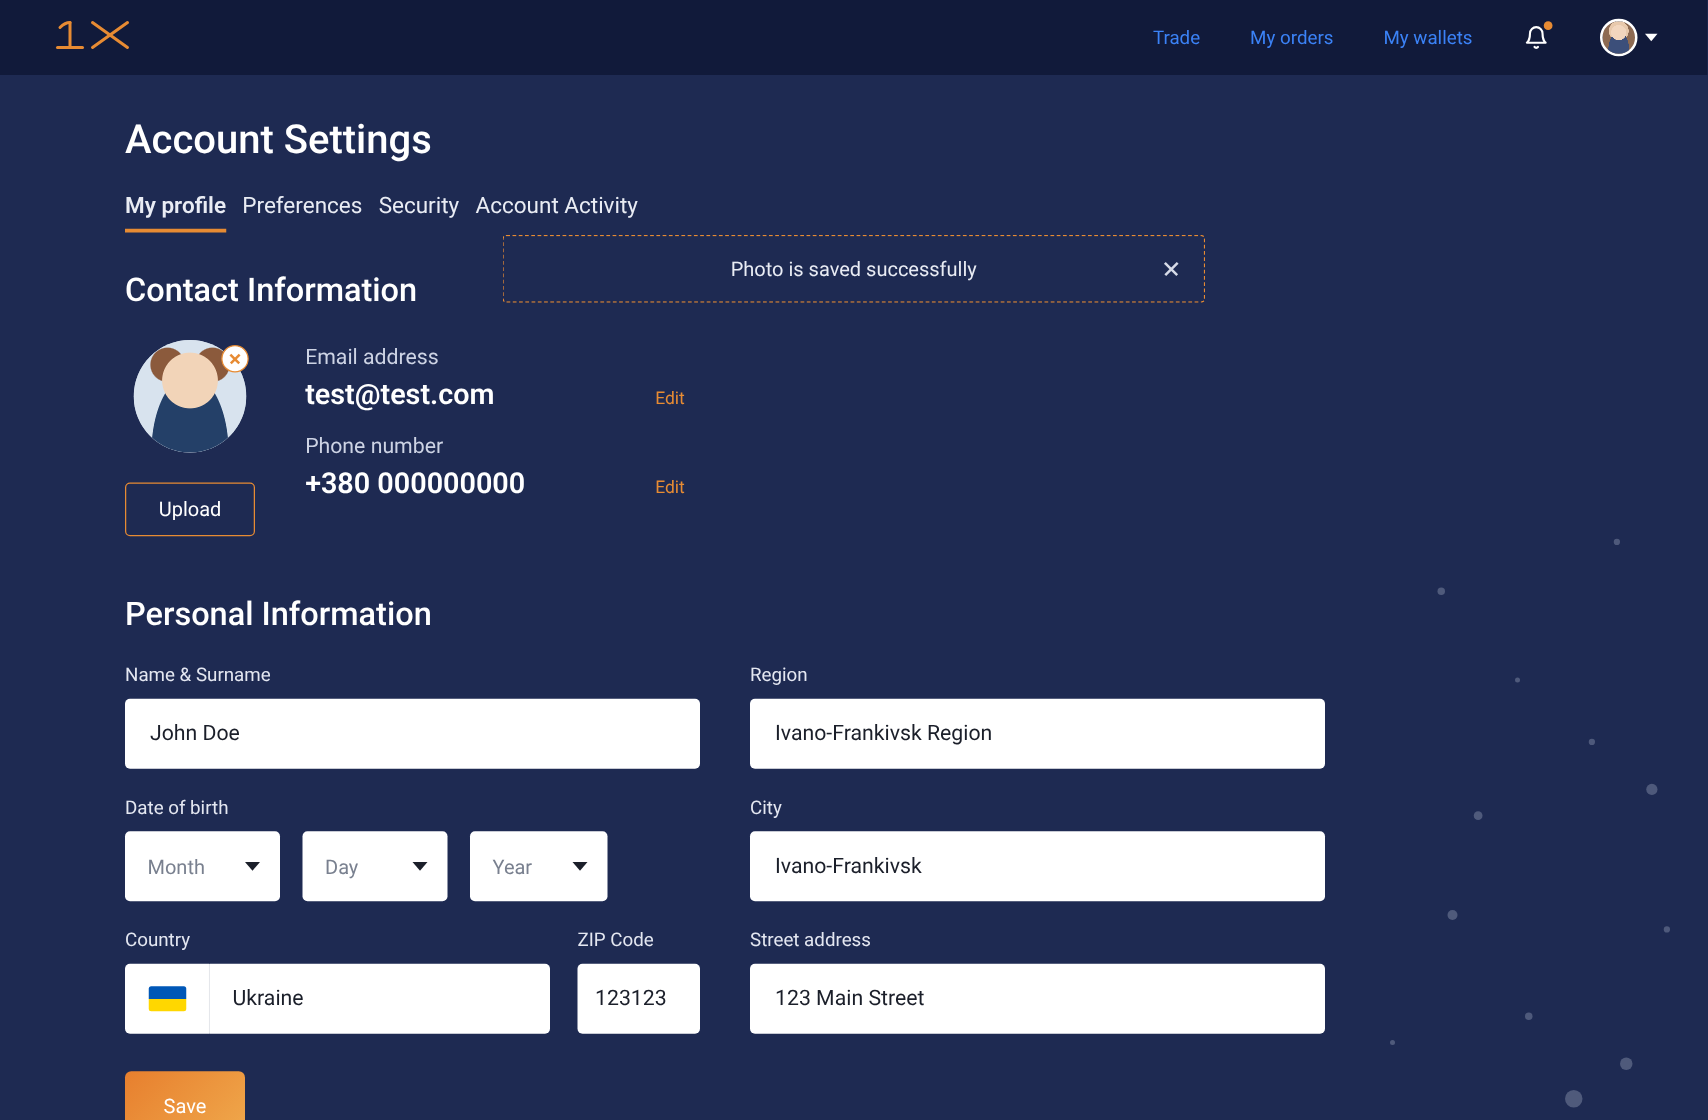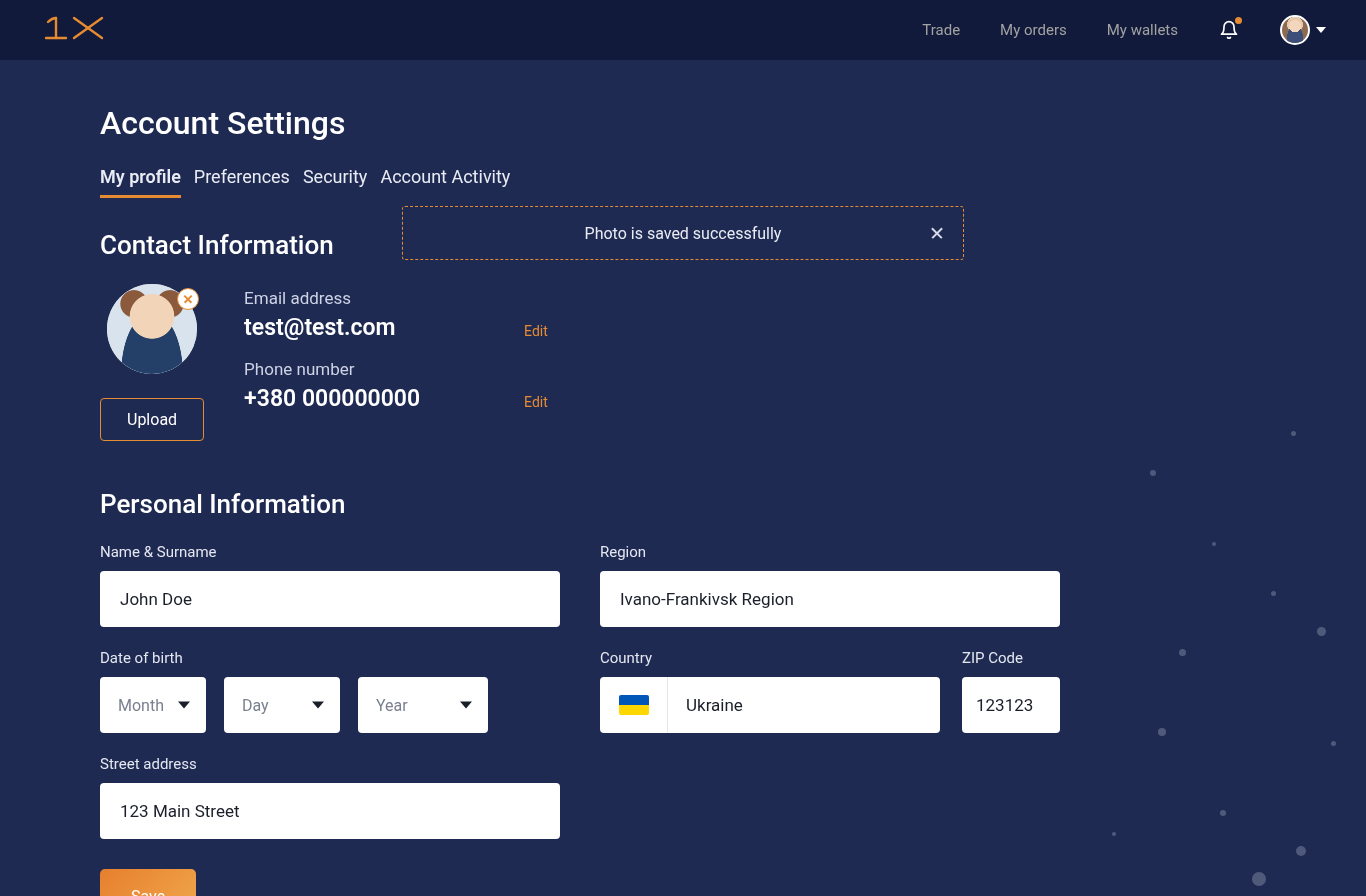--- a/index.html
+++ b/index.html
@@ -2,37 +2,37 @@
 <html><head>
 <meta charset="utf-8">
 <style>
   * { box-sizing: border-box; margin: 0; padding: 0; font-family: -apple-system, BlinkMacSystemFont, "Segoe UI", Roboto, "Helvetica Neue", Arial, sans-serif; }
   html, body { width: 1366px; height: 896px; background: #1e2a52; color: #fff; overflow: hidden; position: relative; }
   
   .topbar { height: 60px; background: #111a3a; display: flex; align-items: center; padding: 0 40px; }
   .logo { font-weight: 400; letter-spacing: 1px; }
   .spacer { flex: 1; }
   .nav { display: flex; align-items: center; gap: 40px; }
-  .nav a { color: #a3a3a3; text-decoration: none; font-size: 15px; cursor: pointer; }
+  .nav a { color: #3b82f6; text-decoration: none; font-size: 15px; cursor: pointer; }
   .bell { position: relative; width: 22px; height: 22px; cursor: pointer; display:flex; align-items:center; justify-content:center;}
   .bell .dot { position: absolute; top: -2px; right: -2px; width: 7px; height: 7px; background: #e78b33; border-radius: 50%; }
   .avatar-small { width: 30px; height: 30px; border-radius: 50%; background: radial-gradient(circle at 50% 30%, #e8c9ac 0 35%, #8d6a52 36% 100%); cursor: pointer; position: relative; overflow:hidden; border:2px solid #fff;}
   .avatar-small::after{content:"";position:absolute;inset:0;background: radial-gradient(circle at 50% 35%, #f2d6be 0 28%, transparent 29%), radial-gradient(ellipse at 50% 90%, #3c4f7a 0 45%, transparent 46%);}
   .avatar-wrap{display:flex;align-items:center;gap:6px;cursor:pointer;}
   .caret-down{width:0;height:0;border-left:5px solid transparent;border-right:5px solid transparent;border-top:6px solid #fff;}
 
   
   .page { padding: 20px 100px 40px 100px; position: relative; }
-  .page-title { font-size: 32px; font-weight: 500; margin-top: 24px; margin-bottom: 24px; }
+  .page-title { font-size: 32px; font-weight: 500; margin-top: 12px; margin-bottom: 24px; }
   .tabs { display: flex; gap: 13px; border-bottom: 0; margin-bottom: 32px; }
   .tab { font-size: 18px; color: #e9ecf4; padding-bottom: 8px; cursor: pointer; }
   .tab.active { font-weight: 600; border-bottom: 3px solid #e78b33; }
 
   
-  .toast { position: absolute; top: 206px; left: 402px; width: 562px; height: 54px; border: 1.5px dashed #e78b33; border-radius: 3px; display: flex; align-items: center; justify-content: center; color: #e9ecf4; font-size: 16px; background: rgba(30,42,82,0.4); }
+  .toast { position: absolute; top: 188px; left: 402px; width: 562px; height: 54px; border: 1.5px dashed #e78b33; border-radius: 3px; display: flex; align-items: center; justify-content: center; color: #e9ecf4; font-size: 16px; background: rgba(30,42,82,0.4); }
   .toast .close { position: absolute; right: 18px; top: 50%; transform: translateY(-50%); cursor: pointer; width: 16px; height: 16px; }
   .x-icon::before, .x-icon::after { content:""; position:absolute; left:50%; top:50%; width:14px; height:1.5px; background:#d7dbe8; }
   .x-icon::before{ transform: translate(-50%,-50%) rotate(45deg);}
   .x-icon::after{ transform: translate(-50%,-50%) rotate(-45deg);}
 
   
   h2.section { font-size: 26px; font-weight: 500; margin-bottom: 24px; }
   .contact { display: flex; gap: 40px; align-items: flex-start; margin-bottom: 48px; }
   .avatar-col { display: flex; flex-direction: column; align-items: center; gap: 24px; }
   .avatar-big { width: 90px; height: 90px; border-radius: 50%; position: relative; overflow:visible; }
@@ -58,23 +58,23 @@
 
   
   .form-grid { display: grid; grid-template-columns: 460px 460px; column-gap: 40px; row-gap: 22px; }
   .field { display: flex; flex-direction: column; gap: 10px; }
   .field label { font-size: 15px; color: #e4e7f1; }
   .input, .select { height: 56px; background: #fff; border: none; border-radius: 4px; padding: 0 20px; font-size: 17px; color: #1b1f2a; outline: none; width: 100%; }
   .input::placeholder{color:#79808f;}
   .dob-row { display: flex; gap: 18px; }
   .select-wrap { position: relative; }
   .select-wrap .caret { position: absolute; right: 16px; top: 50%; transform: translateY(-50%); width:0;height:0;border-left:6px solid transparent;border-right:6px solid transparent;border-top:7px solid #1b1f2a; pointer-events:none;}
-  .select-wrap.month{width:106px;}
+  .select-wrap.month{width:124px;}
   .select-wrap.day{width:116px;}
-  .select-wrap.year{width:130px;}
+  .select-wrap.year{width:110px;}
   .select-btn{height:56px;background:#fff;border:none;border-radius:4px;padding:0 38px 0 18px;font-size:16px;color:#79808f;text-align:left;width:100%;cursor:pointer;}
   .country-row{display:flex;gap:22px;}
   .country-wrap{flex:1;display:flex;}
   .flag-box{width:68px;height:56px;background:#fff;border-radius:4px 0 0 4px;display:flex;align-items:center;justify-content:center;font-size:26px;border-right:1px solid #e5e7eb;}
   .flag-ua{display:inline-block;width:30px;height:20px;background:linear-gradient(to bottom,#0057b7 0 50%,#ffd700 50% 100%);border-radius:2px;}
   .country-select{flex:1;position:relative;}
   .country-select .select-btn{border-radius:0 4px 4px 0;color:#1b1f2a;font-size:17px;}
   .zip-wrap{width:98px;}
   .zip-wrap .input{padding:12px 14px;}
 
@@ -169,20 +169,24 @@
       <label>Region</label>
       <input class="input" value="Ivano-Frankivsk Region" style="">
     </div>
     <div class="field">
       <label>Date of birth</label>
       <div class="dob-row">
         <div class="select-wrap month"><button class="select-btn">Month</button><span class="caret"></span></div>
         <div class="select-wrap day"><button class="select-btn">Day</button><span class="caret"></span></div>
         <div class="select-wrap year"><button class="select-btn">Year</button><span class="caret"></span></div>
       </div>
+    </div>
+    <div class="field">
+      <label>City</label>
+      <input class="input" value="Ivano-Frankivsk" style="">
     </div>
     <div class="field">
       <div class="country-row">
         <div style="flex:1;display:flex;flex-direction:column;gap:10px;">
           <label>Country</label>
           <div class="country-wrap">
             <div class="flag-box">
                 <span class="flag-ua"></span>
               </div>
             <div class="country-select">

